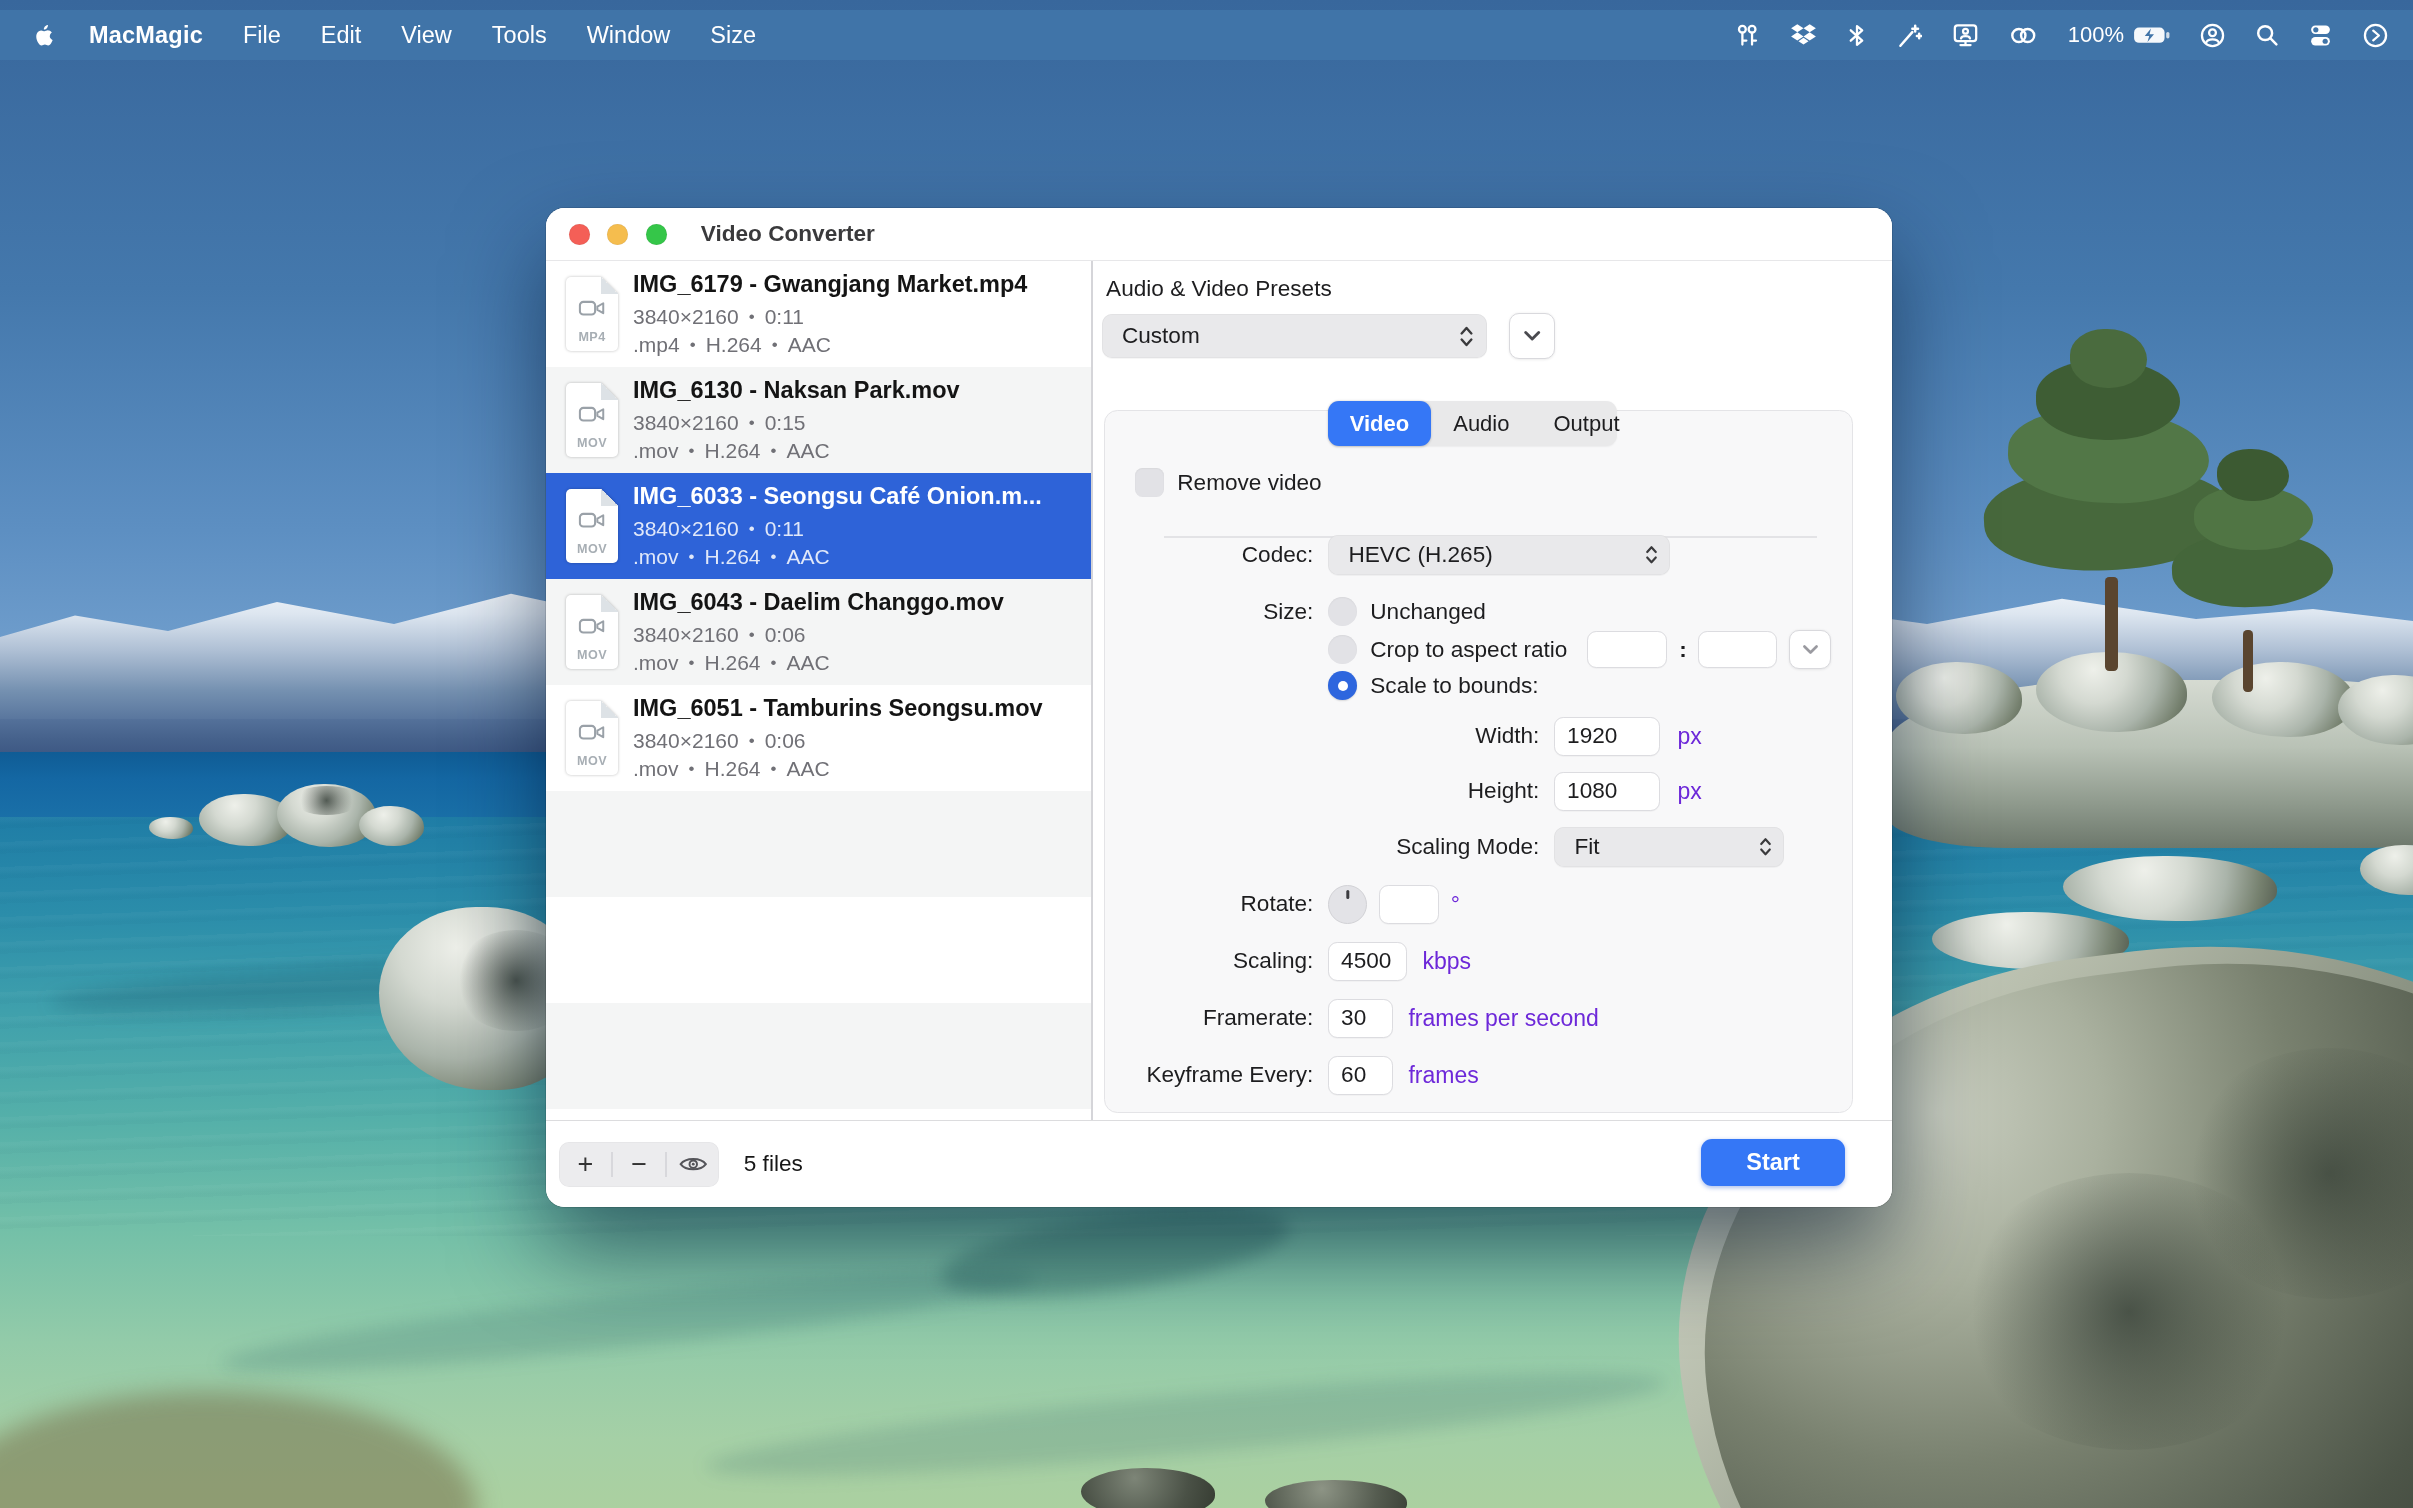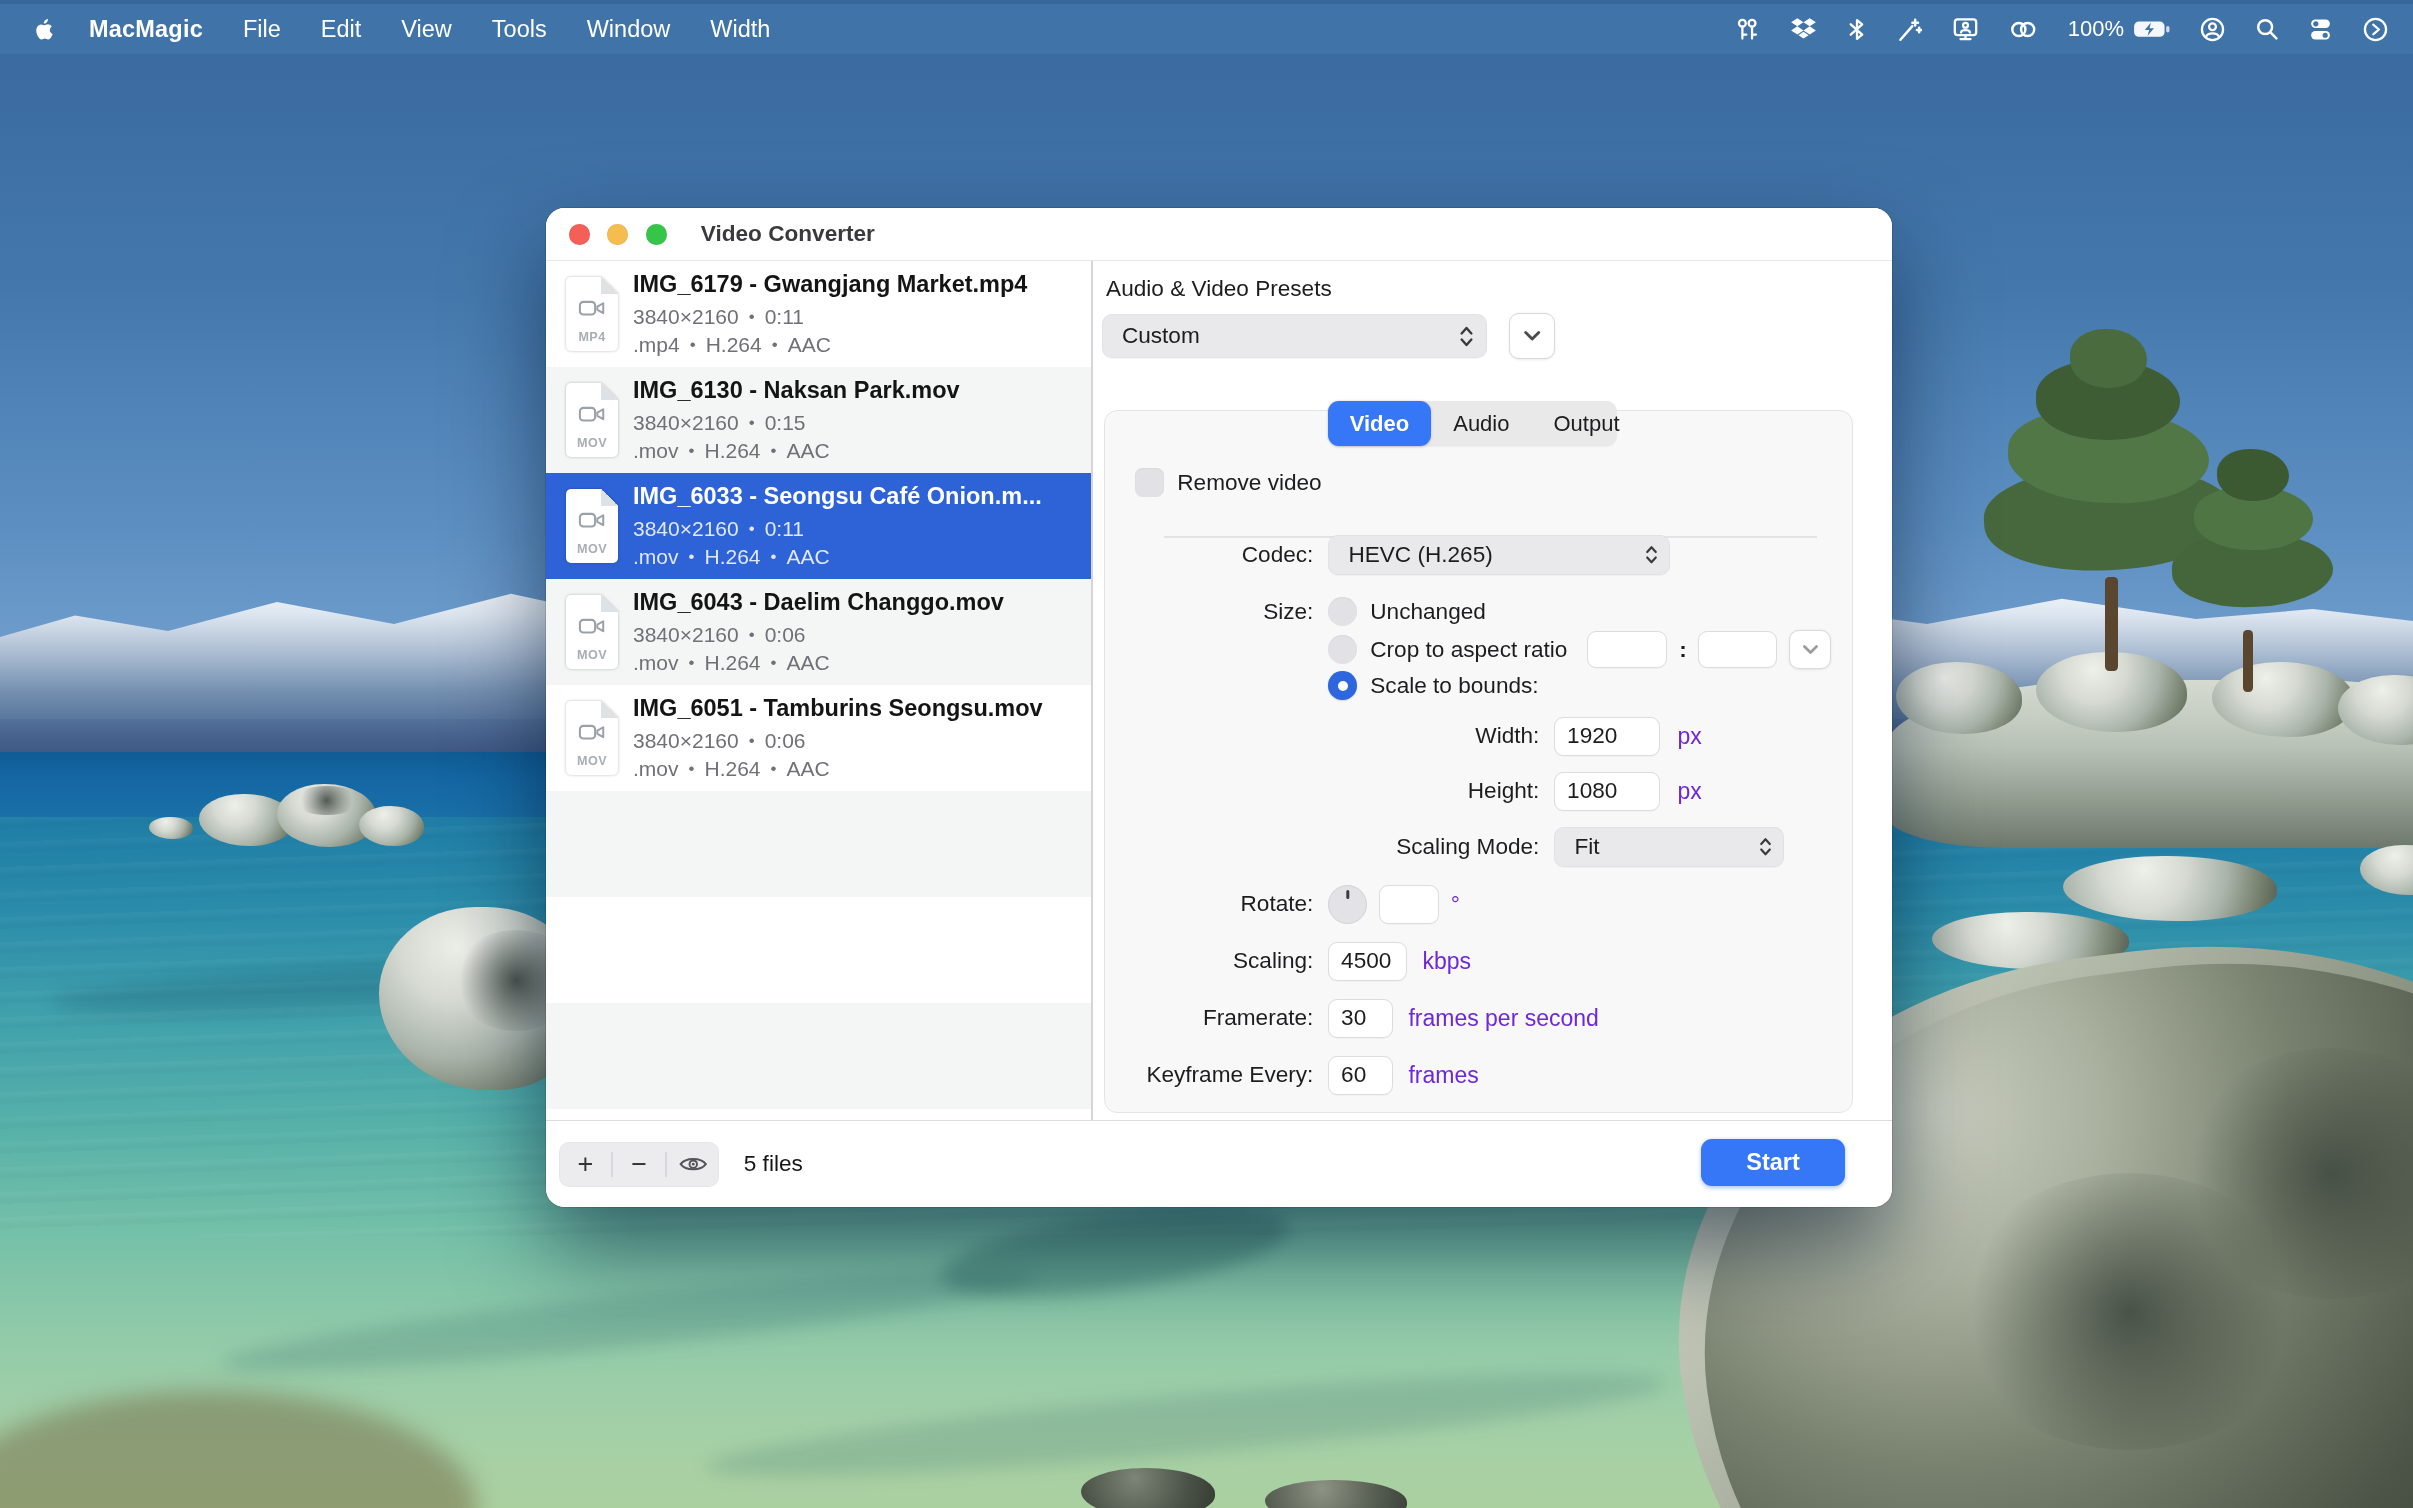--- a/index.html
+++ b/index.html
@@ -30,21 +30,21 @@
   .pine-blob{position:absolute;border-radius:46% 54% 50% 50%;}
   .trunk{position:absolute;background:#5a452f;border-radius:4.2px;}
   .bigrock{position:absolute;left:1710px;top:964px;width:1006px;height:838px;border-radius:46% 54% 40% 60%;
     transform:rotate(-7deg);
     background:radial-gradient(circle at 26% 14%,#c8cdbf 0%,#aab19f 16%,#79816f 34%,#4d5548 56%,#343b32 76%,#23281f 100%);}
   .bigrock-rim{position:absolute;left:1684px;top:947px;width:1022px;height:846px;border-radius:46% 54% 40% 60%;
     transform:rotate(-7deg);background:linear-gradient(135deg,#d7dbd0 0%,#b9bfae 22%,#8b9383 45%,#5a6355 70%,#3a4136 100%);}
   .subrock{position:absolute;border-radius:50%;filter:blur(11.7px);}
 
   
-  .menubar{position:absolute;left:0;top:4px;width:2413px;height:50px;background:#4074a8;
+  .menubar{position:absolute;left:0;top:10px;width:2413px;height:50px;background:#4074a8;
     display:flex;align-items:center;color:#fff;font-size:23.5px;z-index:40;padding:0;box-sizing:border-box;}
   .mb-left{display:flex;align-items:center;gap:0;padding-left:32px;}
   .mb-apple{display:flex;align-items:center;margin-right:35px;}
   .mb-app{font-weight:700;margin-right:40px;letter-spacing:0.2px;}
   .mb-item{margin-right:40px;cursor:default;}
   .mb-right{margin-left:auto;display:flex;align-items:center;gap:30px;padding-right:25px;}
   .mb-ico{display:flex;align-items:center;}
   .mb-batt{display:flex;align-items:center;gap:8.4px;font-size:22px;justify-content:flex-end;}
 
   
@@ -198,21 +198,21 @@
         <svg width="22" height="25" viewBox="0 0 17 20">
             <path fill="#fff" d="M13.9 10.6c0-2 1.6-3 1.7-3.1-.9-1.4-2.4-1.6-2.9-1.6-1.2-.1-2.4.7-3 .7-.6 0-1.6-.7-2.6-.7-1.3 0-2.6.8-3.3 2-1.4 2.4-.4 6 1 8 .7 1 1.5 2.1 2.6 2 1 0 1.4-.7 2.6-.7s1.6.7 2.6.7c1.1 0 1.8-1 2.5-2 .8-1.1 1.1-2.2 1.1-2.3 0 0-2.2-.9-2.3-3zM11.6 4.1c.5-.7.9-1.6.8-2.6-.8 0-1.8.5-2.4 1.2-.5.6-1 1.6-.8 2.5.9.1 1.8-.4 2.4-1.1z"></path>
           </svg>
       </span>
       <span class="mb-app">MacMagic</span>
       <span class="mb-item">File</span>
       <span class="mb-item">Edit</span>
       <span class="mb-item">View</span>
       <span class="mb-item">Tools</span>
       <span class="mb-item">Window</span>
-      <span class="mb-item">Width</span>
+      <span class="mb-item">Size</span>
     </div>
     <div class="mb-right">
       <span class="mb-ico">
         <svg width="25" height="25" viewBox="0 0 22 22">
             <g stroke="#fff" stroke-width="2" fill="none" stroke-linecap="round">
               <circle cx="6.5" cy="5.5" r="3"></circle>
               <path d="M6.5 8.5 V19 M6.5 15.5 H10"></path>
               <circle cx="15" cy="5.5" r="3"></circle>
               <path d="M15 8.5 V19 M15 15.5 H18.5"></path>
             </g>

